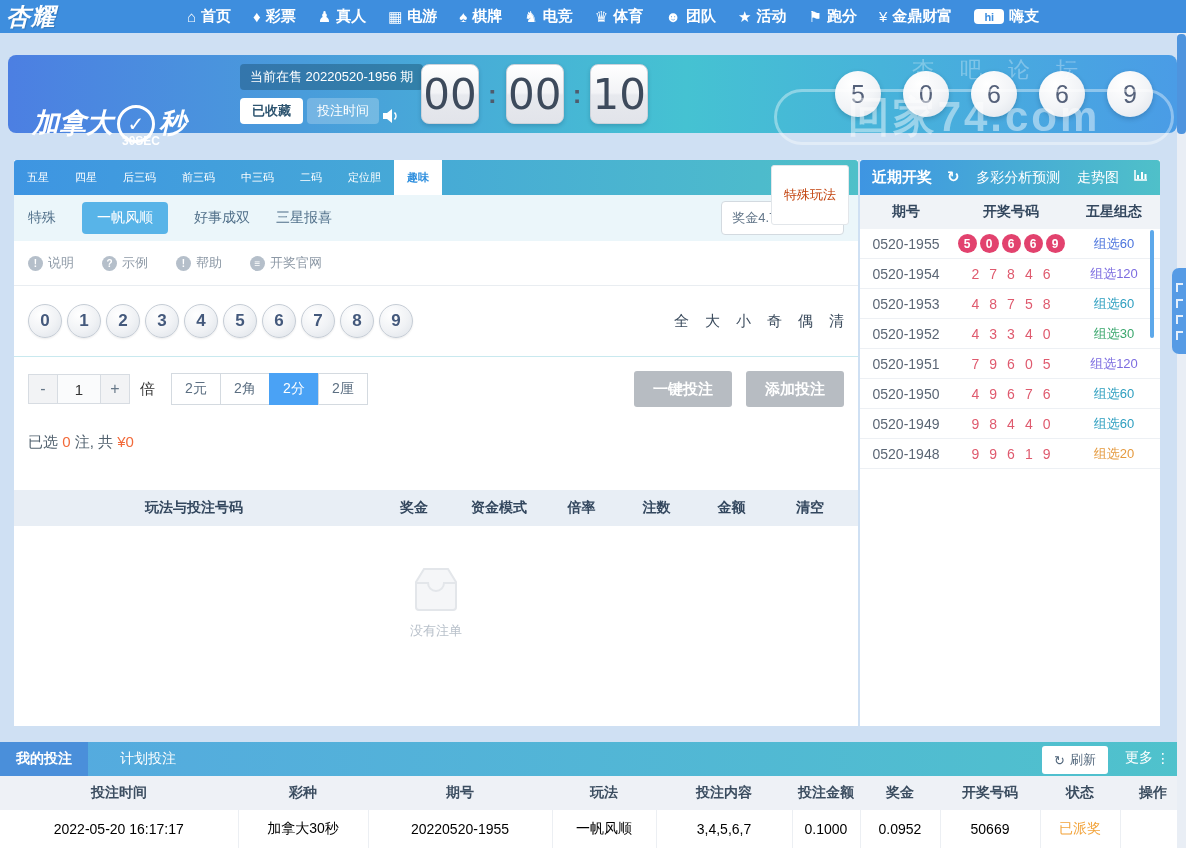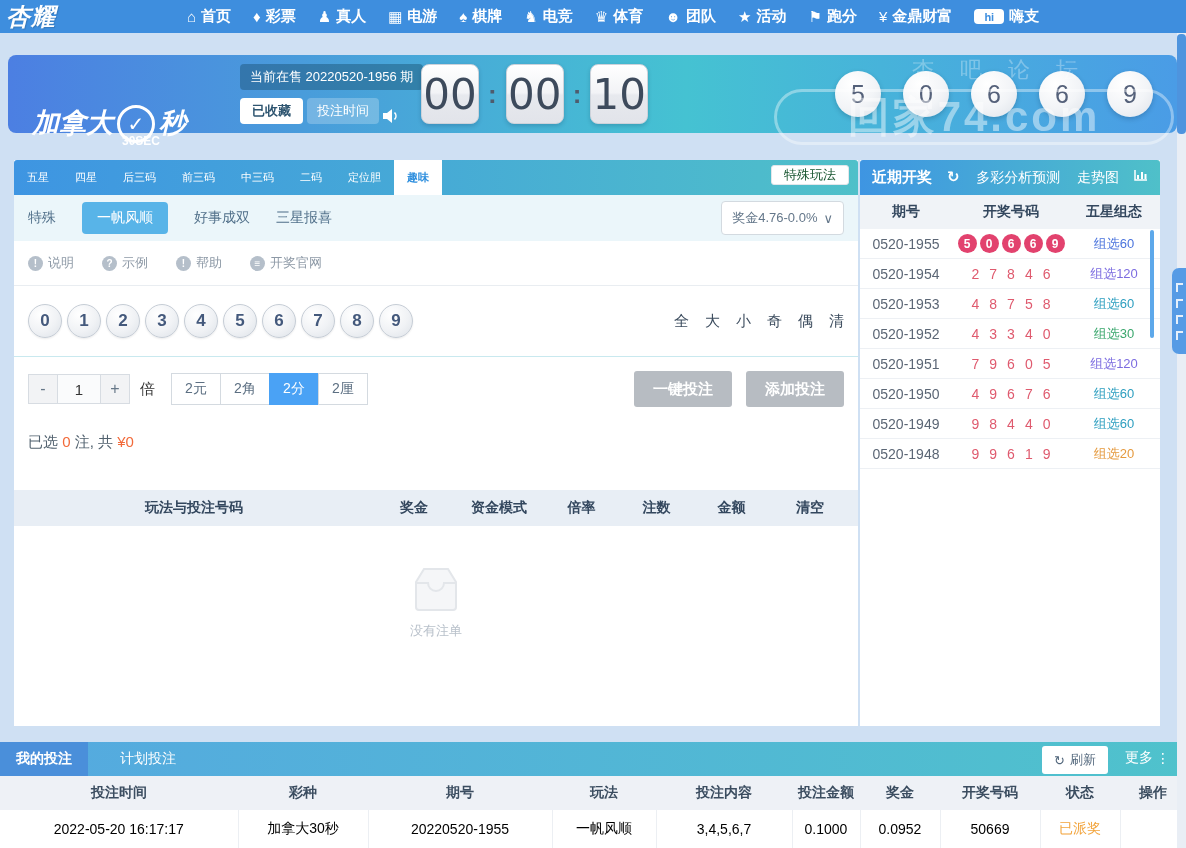--- a/index.html
+++ b/index.html
@@ -54,21 +54,21 @@
                font-size:42px; color:rgba(255,255,255,.45); letter-spacing:3px; font-weight:bold; }
   .watermark2 { position:absolute; left:904px; top:0px; color:rgba(255,255,255,.30); font-size:22px; letter-spacing:26px; pointer-events:none; z-index:3; }
 
   
   .main-panel { position:absolute; left:14px; top:160px; width:844px; height:566px; background:#fff; z-index:2; }
   .tabbar { height:35px; background:linear-gradient(90deg,#3e95e2,#4fc0c9); display:flex; align-items:stretch; position:relative;
             border-radius:3px 3px 0 0; }
   .tab { padding:0 13px; line-height:35px; color:#fff; font-size:11px; cursor:pointer; }
   .tab.active { background:#fff; color:#2f8fde; font-weight:bold; }
   .btn-special { position:absolute; right:9px; top:5px; background:#fff; border:1px solid #e2e6ea; border-radius:3px;
-                 color:#14532d; font-size:13px; padding:0 12px; cursor:pointer; }
+                 color:#c2410c; font-size:13px; padding:20px 12px; cursor:pointer; }
   .subrow { background:#ebf6fa; height:46px; display:flex; align-items:center; padding:0 14px; gap:26px; }
   .subtab { color:#51708a; font-size:14px; cursor:pointer; }
   .subtab.active { background:#58b4e8; color:#fff; padding:7px 15px; border-radius:4px; }
   .bonus-select { margin-left:auto; background:#fff; border:1px solid #d3dae0; border-radius:4px; padding:7px 10px;
                   color:#64778a; font-size:13px; display:flex; align-items:center; gap:6px; cursor:pointer; }
   .helprow { height:45px; display:flex; align-items:center; padding:0 14px; gap:28px; border-bottom:1px solid #e9edf1; }
   .helpitem { display:flex; align-items:center; gap:5px; color:#8d99a6; font-size:13px; cursor:pointer; }
   .hico { width:15px; height:15px; border-radius:50%; background:#b5bfca; color:#fff; font-size:10px; font-weight:bold;
           display:inline-flex; align-items:center; justify-content:center; }
   .numrow { height:70px; display:flex; align-items:center; padding:0 14px; }

